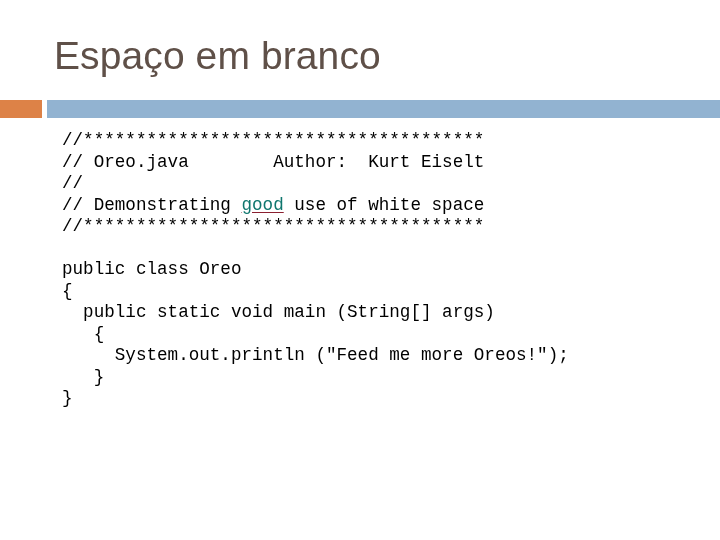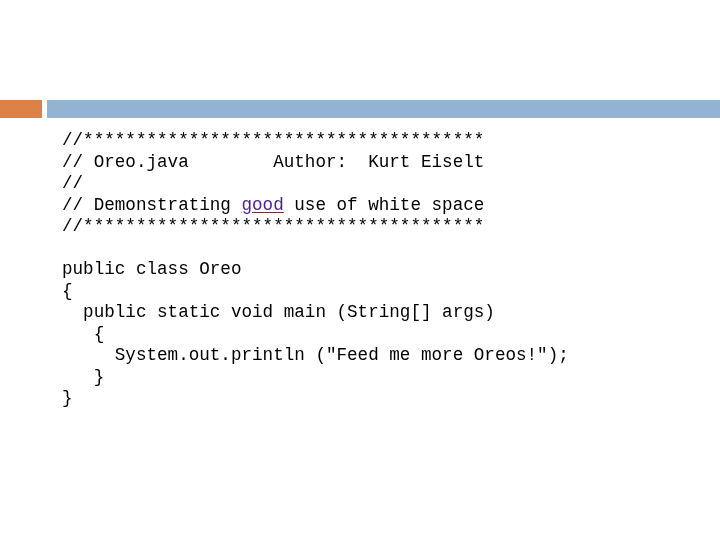--- a/index.html
+++ b/index.html
@@ -75,31 +75,32 @@
     letter-spacing: 0px;
   }
   .code-line {
     white-space: pre;
     min-height: 21.5px;
   }
   .code-line.blank {
     height: 21.5px;
   }
   .tok-flagged {
-    color: #4c1d95;
+    color: #0f766e;
     text-decoration: underline;
     text-decoration-color: #8b2030;
     text-underline-offset: 2px;
   }
 </style>
 </head>
 <body>
 
 <div class="slide">
 
+  <div class="slide-title">Espaço em branco</div>
 
   <div class="divider">
     <div class="accent-block"></div>
     <div class="rule-bar"></div>
   </div>
 
   <div class="code-block"><div class="code-line"><span>//**************************************</span></div><div class="code-line"><span>// Oreo.java        Author:  Kurt Eiselt</span></div><div class="code-line"><span>//</span></div><div class="code-line"><span>// Demonstrating </span><span class="tok-flagged">good</span><span> use of white space</span></div><div class="code-line"><span>//**************************************</span></div><div class="code-line blank">&nbsp;</div><div class="code-line"><span>public class Oreo</span></div><div class="code-line"><span>{</span></div><div class="code-line"><span>  public static void main (String[] args)</span></div><div class="code-line"><span>   {</span></div><div class="code-line"><span>     System.out.println ("Feed me more Oreos!");</span></div><div class="code-line"><span>   }</span></div><div class="code-line"><span>}</span></div></div>
 
 </div>
 

